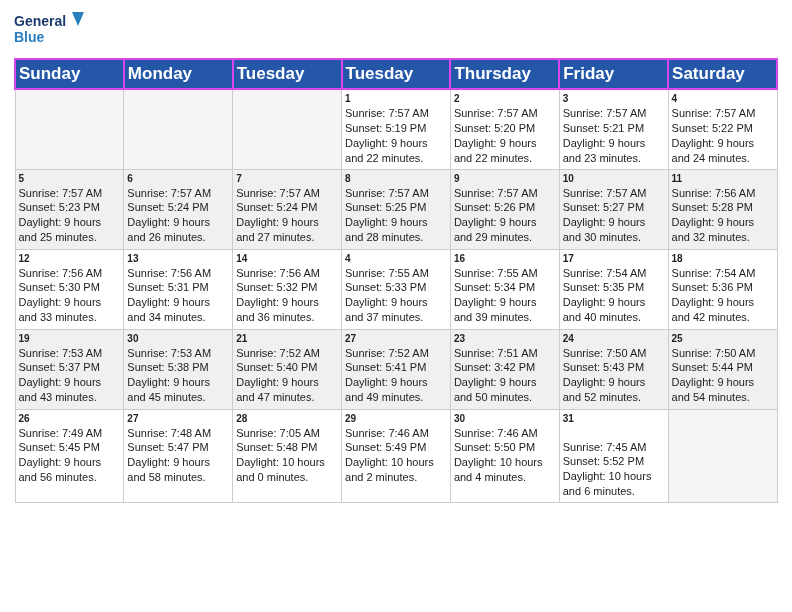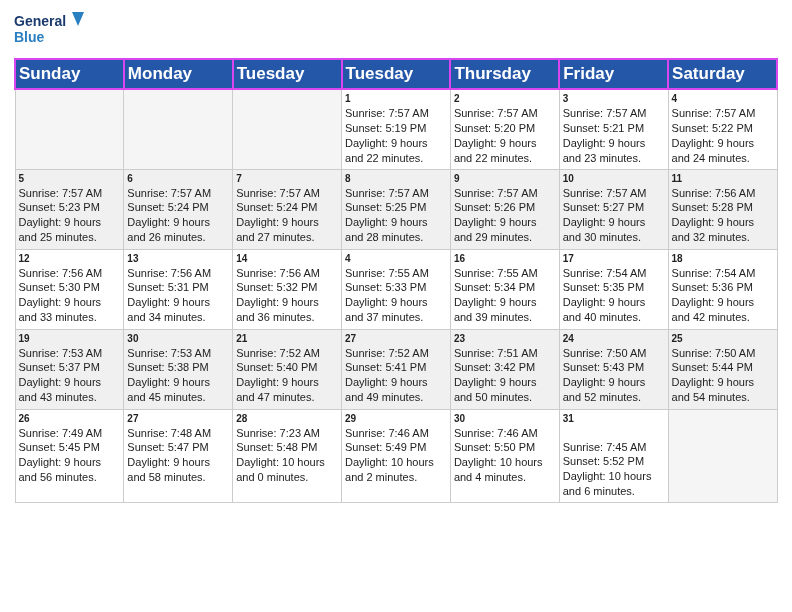--- a/index.html
+++ b/index.html
@@ -311,21 +311,21 @@
           </td>
           <td>
             <span class="day-number">27</span>
             <div class="cell-text" style="white-space: pre-line;">Sunrise: 7:48 AM
 Sunset: 5:47 PM
 Daylight: 9 hours
 and 58 minutes.</div>
           </td>
           <td>
             <span class="day-number">28</span>
-            <div class="cell-text" style="white-space: pre-line;">Sunrise: 7:23 AM
+            <div class="cell-text" style="white-space: pre-line;">Sunrise: 7:05 AM
 Sunset: 5:48 PM
 Daylight: 10 hours
 and 0 minutes.</div>
           </td>
           <td>
             <span class="day-number">29</span>
             <div class="cell-text" style="white-space: pre-line;">Sunrise: 7:46 AM
 Sunset: 5:49 PM
 Daylight: 10 hours
 and 2 minutes.</div>

